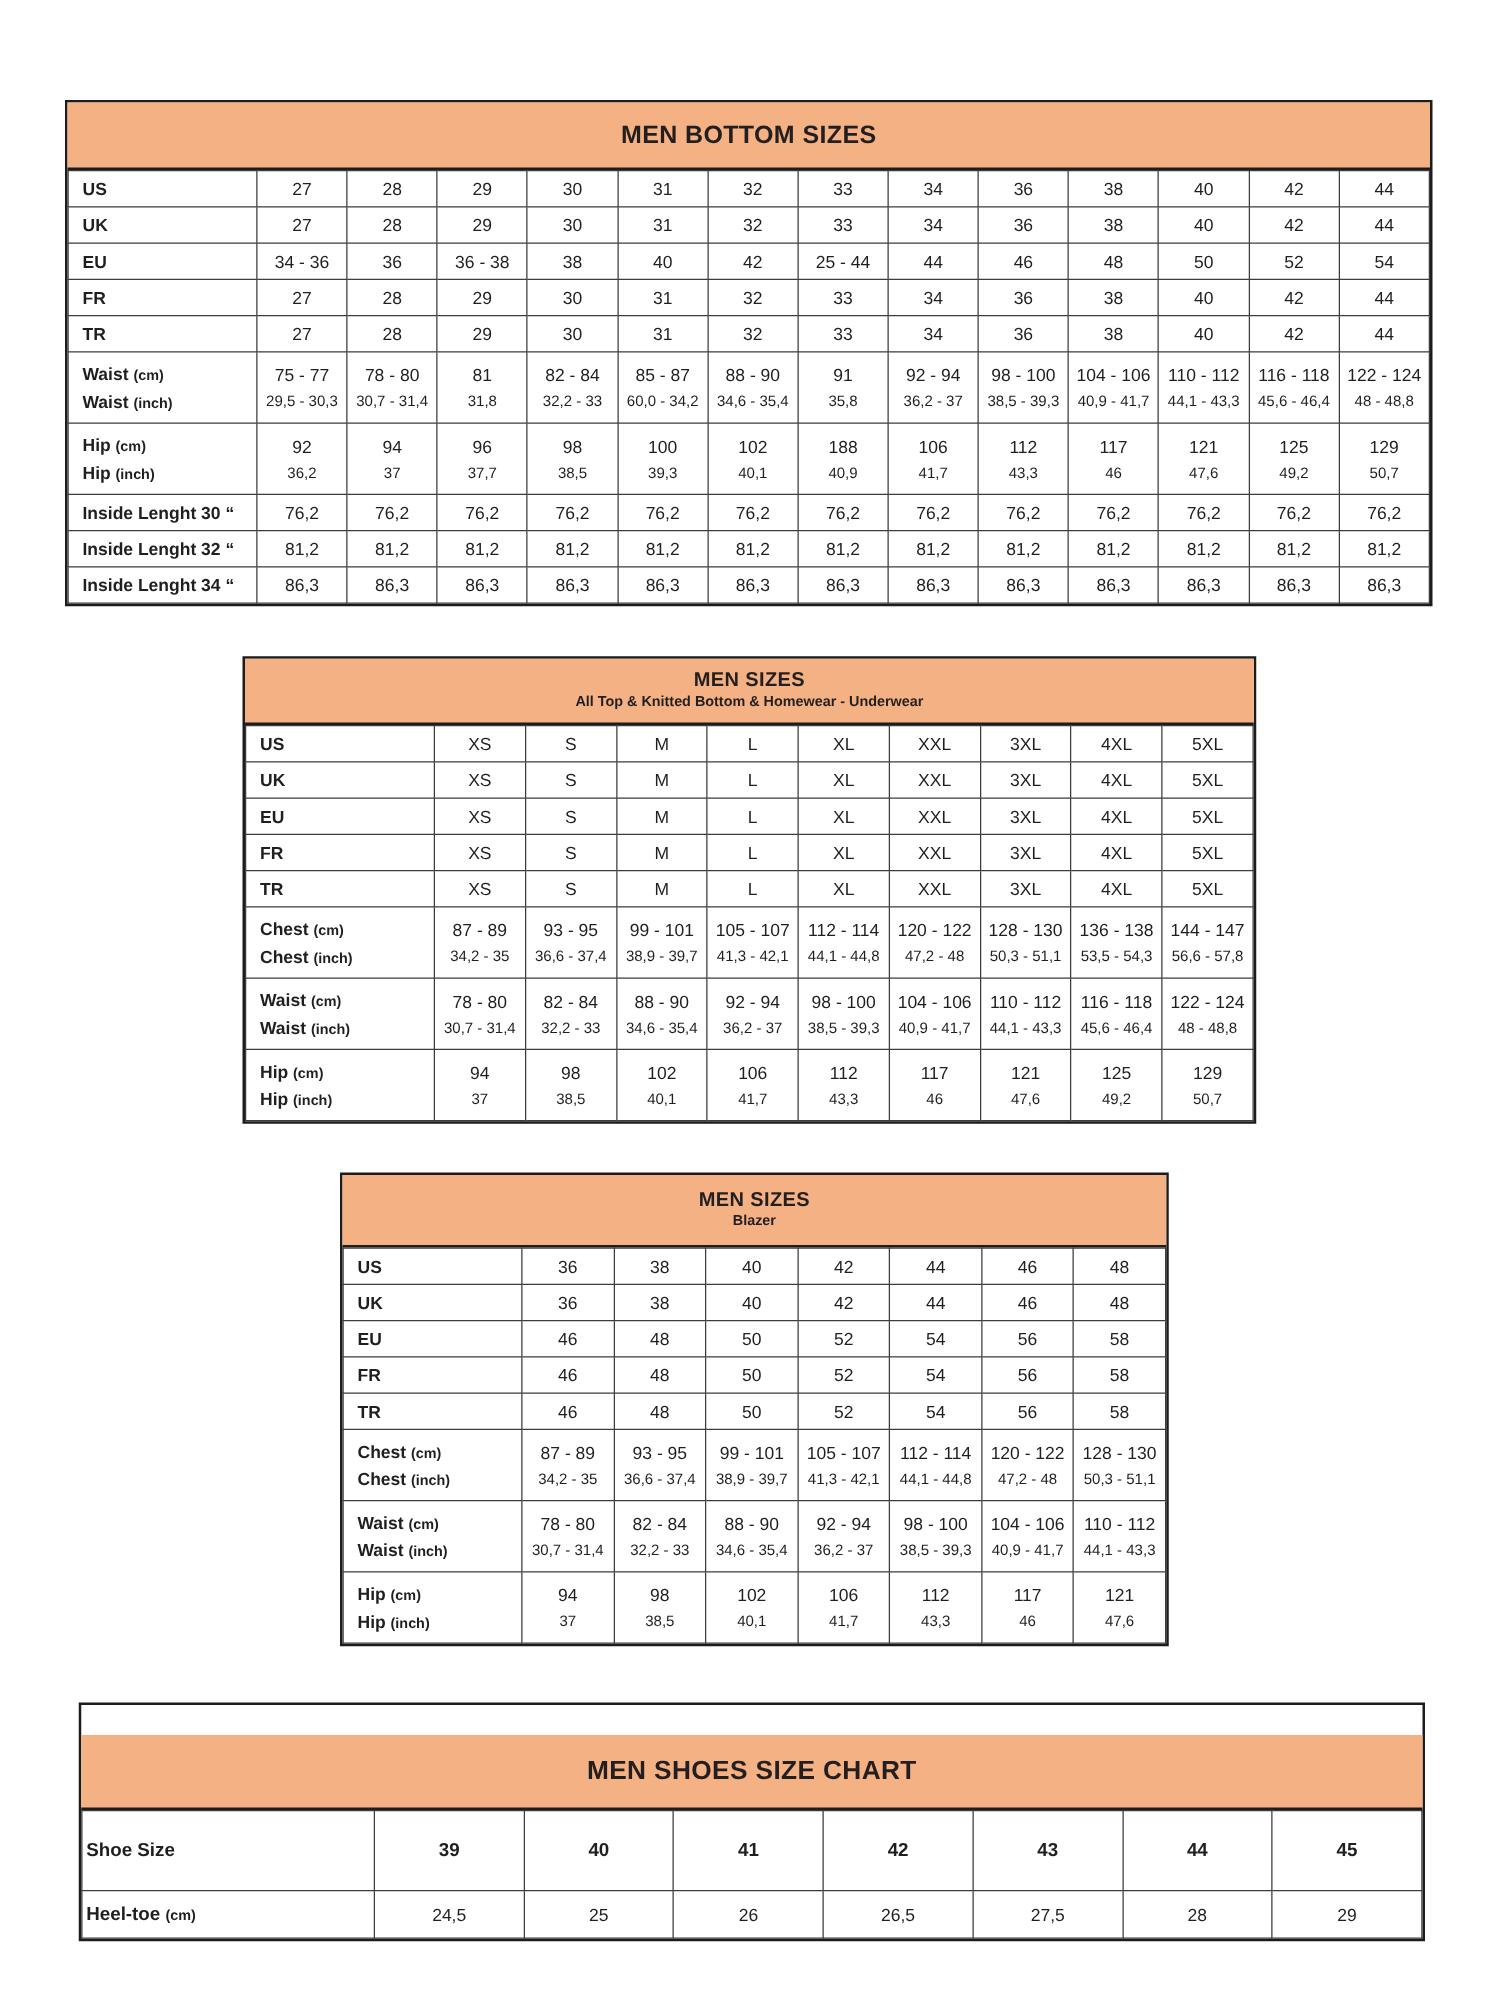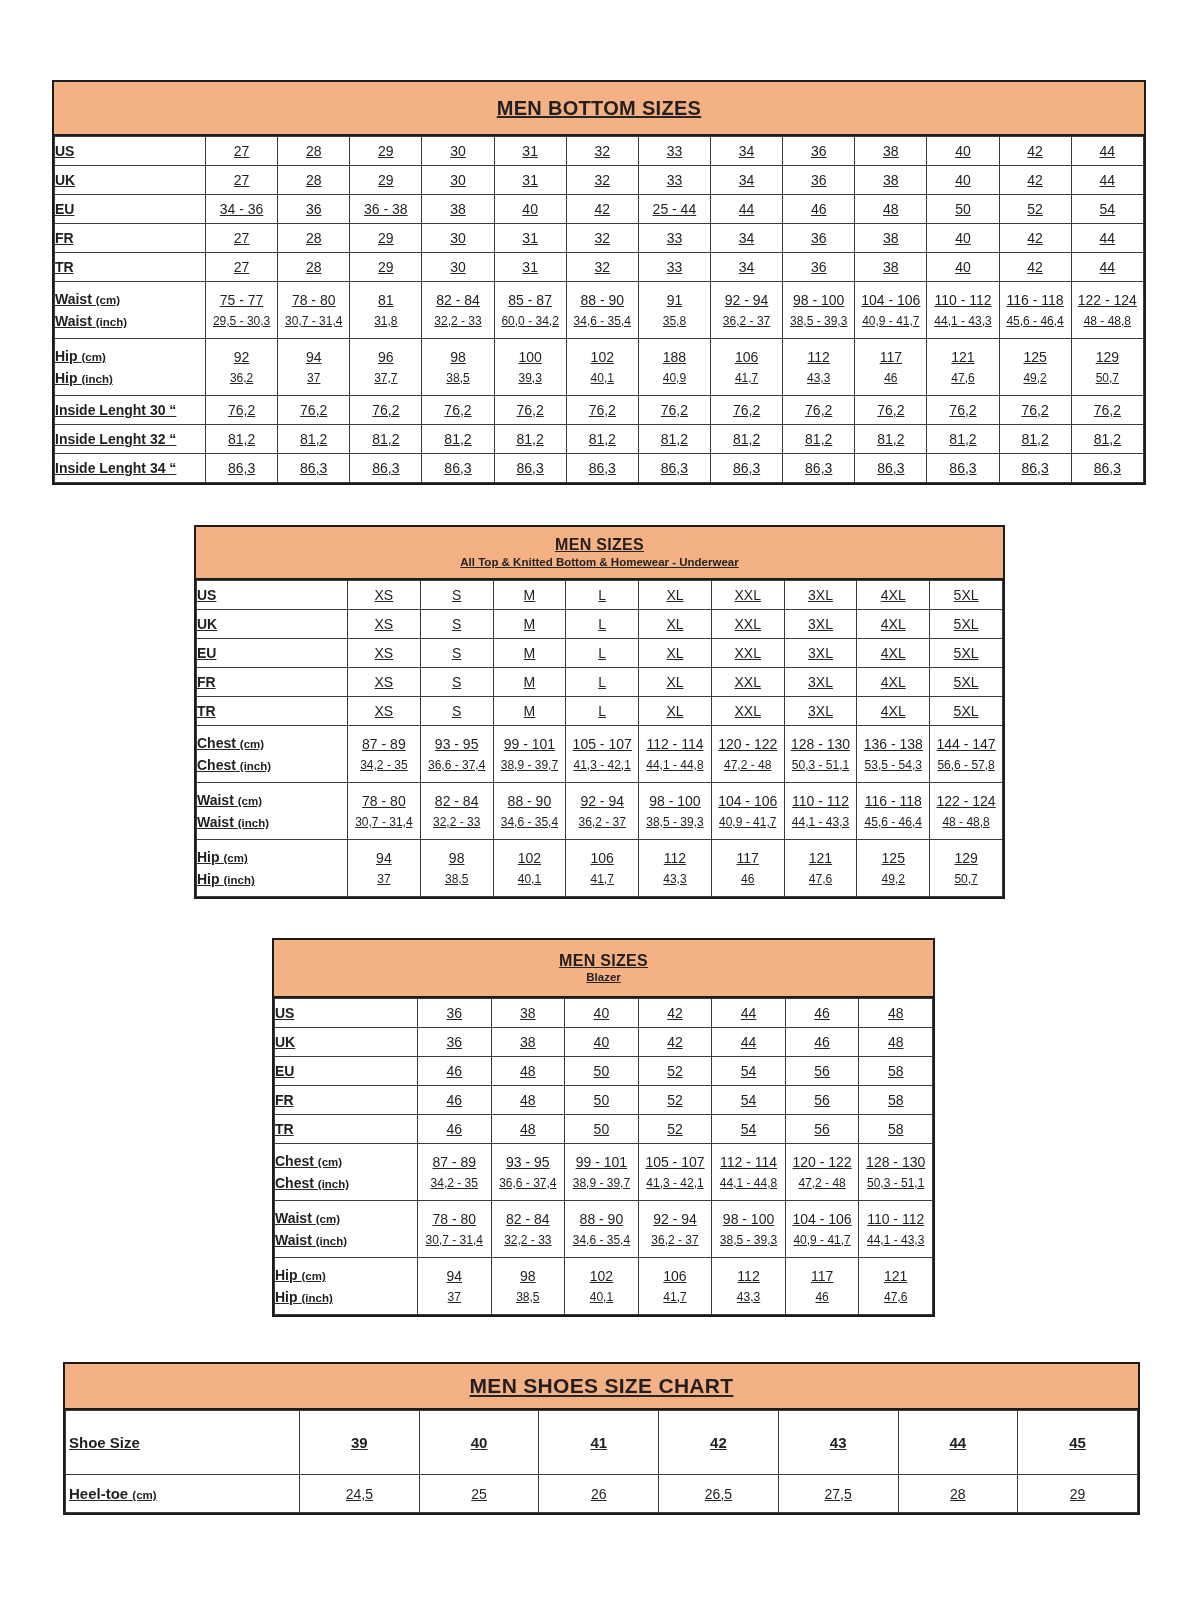--- a/index.html
+++ b/index.html
@@ -1,30 +1,30 @@
 <!DOCTYPE html>
 <html><head>
 <meta charset="utf-8">
 <style>
   html,body{margin:0;padding:0;}
   body{
     width:1200px;height:1605px;position:relative;background:#ffffff;
     font-family:"Liberation Sans",sans-serif;color:#262626;
   }
-  .tbl{position:absolute;border:2px solid #1c1c1c;background:#ffffff;box-sizing:border-box;text-decoration:underline;}
+  .tbl{position:absolute;border:2px solid #1c1c1c;background:#ffffff;box-sizing:border-box;}
   .thead{
     background:#F4B183;border-bottom:2px solid #1c1c1c;
     display:flex;flex-direction:column;align-items:center;justify-content:center;
     box-sizing:border-box;line-height:1.15;
   }
   .title{font-weight:700;font-size:20px;color:#231f20;letter-spacing:.3px;}
   .subtitle{font-weight:700;font-size:11.5px;color:#231f20;margin-top:1px;}
   table.grid{border-collapse:collapse;table-layout:fixed;width:100%;}
   .grid th,.grid td{border:1px solid #3c3c3c;padding:0;vertical-align:middle;}
-  .grid th.lbl{text-align:left;font-weight:700;font-size:14px;color:#1f1f1f;white-space:nowrap;}
+  .grid th.lbl{text-align:left;padding-left:11px;font-weight:700;font-size:14px;color:#1f1f1f;white-space:nowrap;}
   .grid td.v{text-align:center;font-size:14px;color:#1f1f1f;}
   .unit{font-size:11.5px;font-weight:700;}
   tr.single{height:29px;}
   .two .t{font-size:14px;padding:9px 0 3px;}
   .two .b{font-size:12px;padding:3px 0 9px;}
   th .two .t,th .two .b{font-size:14px;font-weight:700;}
 
   
   #t1{left:52px;top:80px;width:1094px;}
   #t1 .thead{height:54px;}
@@ -33,21 +33,21 @@
   #t2{left:194px;top:525px;width:811px;}
   #t2 .thead{height:53px;}
   #t2 col.c0{width:151px;}
   #t2 .title,#t3 .title{font-size:16px;}
   
   #t3{left:272px;top:938px;width:663px;}
   #t3 .thead{height:58px;}
   #t3 col.c0{width:143px;}
   
   #t4{left:63px;top:1362px;width:1077px;}
-  #t4 .thead{height:46px;}
+  #t4 .thead{height:60px;margin-top:24px;}
   #t4 .title{font-size:21px;}
   #t4 col.c0{width:234px;}
   #t4 th.lbl{font-size:15px;padding-left:3px;}
   #t4 tr.single:first-child{height:64px;}
   #t4 tr.single:first-child td.v{font-weight:700;font-size:15px;}
   #t4 tr.single:last-child{height:38px;}
 </style>
 </head>
 <body>
 

